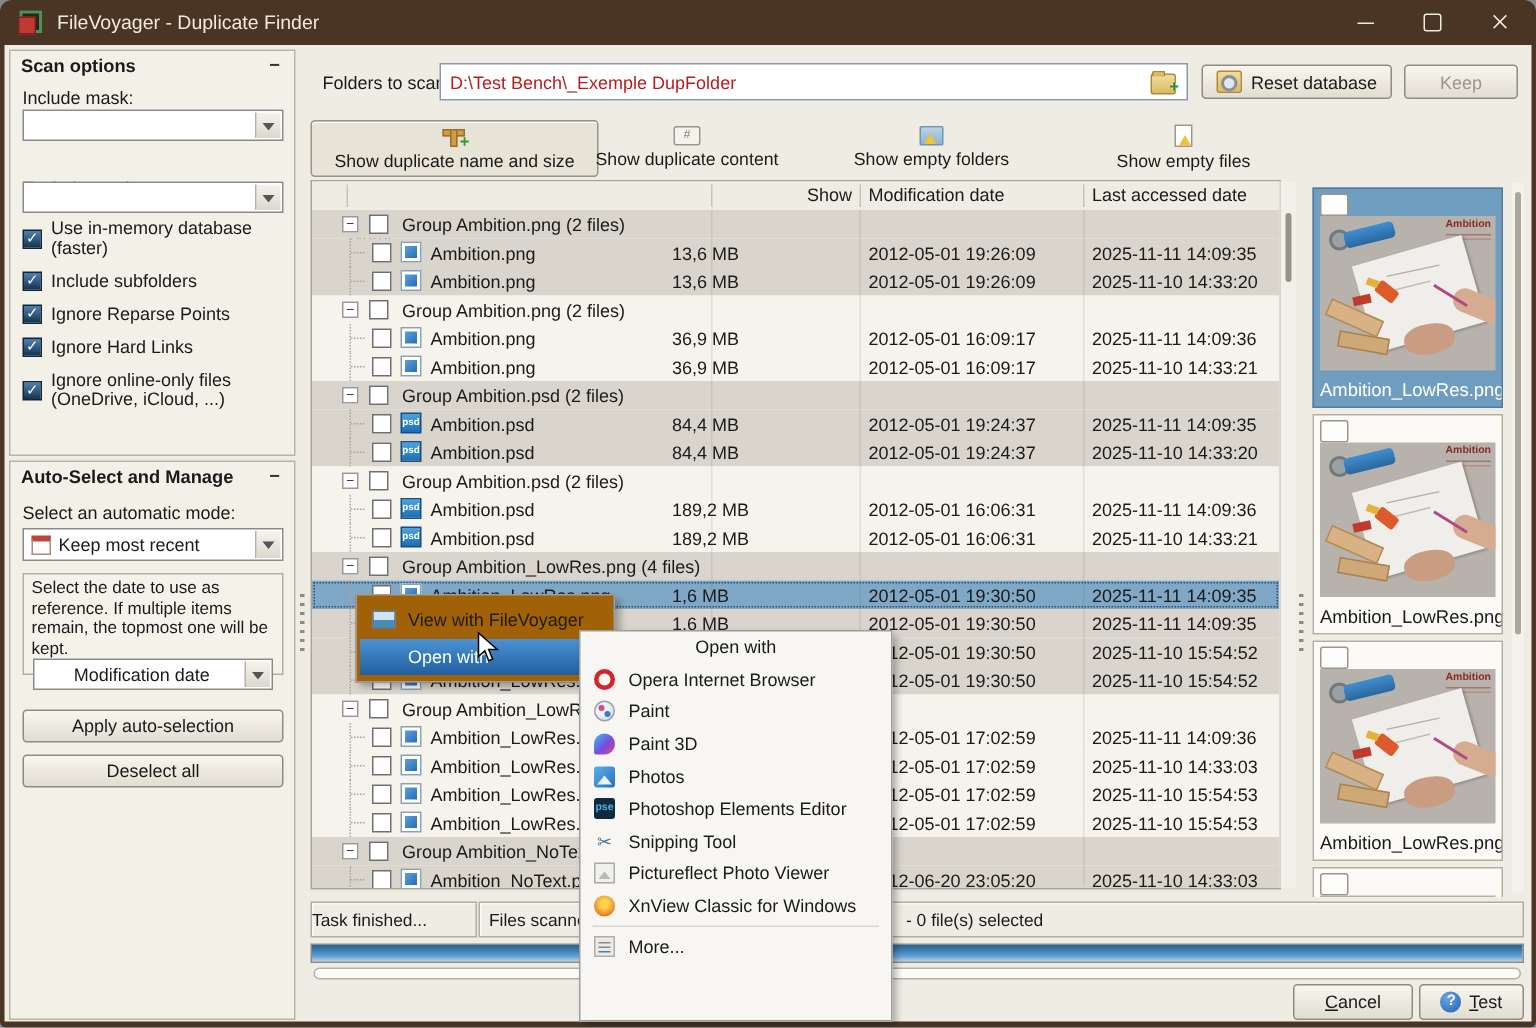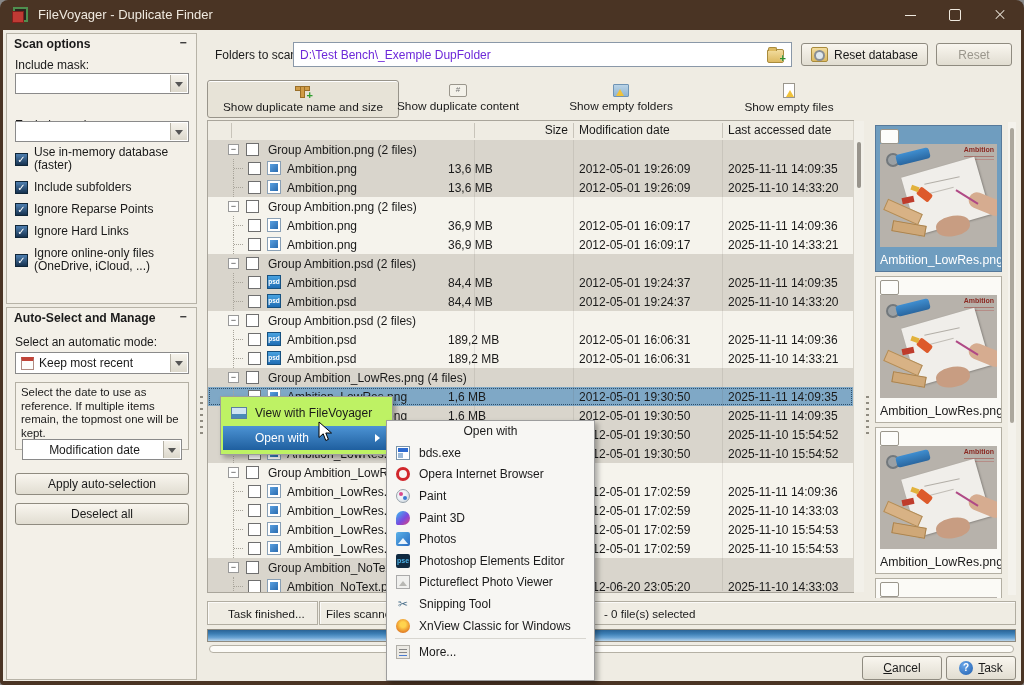--- a/index.html
+++ b/index.html
@@ -43,21 +43,21 @@
   #ref-hint{position:absolute;left:5px;top:3px;right:4px;font-size:11.4px;line-height:13.5px;}
   #combo-ref{left:6px;top:56px;width:160px;height:21px;justify-content:center;}
   .btn{background:linear-gradient(#f9f6ef,#e1ddd1);border:1px solid #8f8b80;border-radius:3px;display:flex;align-items:center;justify-content:center;box-sizing:border-box;font-size:12px;}
   #btn-apply{position:absolute;left:8px;top:165px;width:174px;height:22px;}
   #btn-deselect{position:absolute;left:8px;top:195px;width:174px;height:22px;}
   
   .splitter{position:absolute;width:3px;height:42px;background:repeating-linear-gradient(#8f8b80 0 2px,transparent 2px 6px);}
   #split-l{left:200px;top:396px;} #split-r{left:866px;top:396px;}
   
   #folders-label{position:absolute;left:215px;top:48px;}
-  #folders-input{position:absolute;left:293px;top:42px;width:499px;height:25px;box-sizing:border-box;border:1px solid #8a98a8;background:#fff;padding:0 28px 0 6px;font:12px "Liberation Sans",sans-serif;color:#6d28d9;}
+  #folders-input{position:absolute;left:293px;top:42px;width:499px;height:25px;box-sizing:border-box;border:1px solid #8a98a8;background:#fff;padding:0 28px 0 6px;font:12px "Liberation Sans",sans-serif;color:#b91c1c;}
   #folder-add-icon{position:absolute;left:767px;top:46px;width:18px;height:16px;}
   .mini-folder{position:absolute;left:0;top:3px;width:15px;height:12px;background:linear-gradient(#f2dc9e,#ddba62);border:1px solid #a98b3c;border-radius:2px;}
   .mini-folder::before{content:'';position:absolute;left:0;top:-3px;width:7px;height:3px;background:#ddba62;border:1px solid #a98b3c;border-bottom:none;border-radius:2px 2px 0 0;}
   .mini-plus{position:absolute;right:-1px;bottom:-2px;color:#2e8f2e;font-weight:bold;font-size:11px;line-height:11px;text-shadow:0 0 1px #fff;}
   #btn-reset{position:absolute;left:801px;top:43px;width:127px;height:23px;gap:6px;}
   .reset-icon{position:relative;width:15px;height:13px;background:linear-gradient(#f2dc9e,#ddba62);border:1px solid #a98b3c;border-radius:2px;}
   .reset-icon::after{content:'';position:absolute;left:2px;top:2px;width:7px;height:7px;border:2px solid #8a8f94;border-radius:50%;background:#dfe8ee;}
   #btn-pause{position:absolute;left:936px;top:43px;width:76px;height:23px;color:#9a968c;}
   
   .tab{position:absolute;top:80px;height:36px;display:flex;flex-direction:column;align-items:center;justify-content:center;gap:2px;}
@@ -119,21 +119,21 @@
   .p-wood2{position:absolute;left:12px;top:79px;width:32px;height:9px;background:#cfa878;border:1px solid #a8824e;transform:rotate(10deg);}
   .p-orange{position:absolute;left:37px;top:46px;width:15px;height:9px;background:#dd5a2b;transform:rotate(38deg);border-radius:2px;}
   .p-red{position:absolute;left:22px;top:53px;width:12px;height:6px;background:#bf3c2c;transform:rotate(-12deg);}
   .p-yellow{position:absolute;left:31px;top:42px;width:8px;height:5px;background:#e2b23c;transform:rotate(20deg);}
   .p-arm{position:absolute;right:-7px;top:52px;width:36px;height:16px;background:#d6ac90;border-radius:8px;transform:rotate(22deg);}
   .p-hand{position:absolute;left:56px;top:72px;width:34px;height:20px;background:#c89d82;border-radius:45%;transform:rotate(-10deg);}
   .p-pencil{position:absolute;left:74px;top:52px;width:26px;height:2px;background:#b04a86;transform:rotate(32deg);}
   #thumb-sb{position:absolute;left:1008px;top:122px;width:8px;height:473px;background:#f4f2ec;}
   #thumb-sb-thumb{position:absolute;left:1010px;top:128px;width:4px;height:295px;background:#aba79d;border-radius:2px;}
   
-  #ctx-menu{position:absolute;left:220px;top:396px;width:173px;height:59px;background:#bef264;border:1px solid #9d9d9d;box-shadow:3px 3px 5px rgba(0,0,0,.3);z-index:50;box-sizing:border-box;}
+  #ctx-menu{position:absolute;left:237px;top:396px;width:173px;height:59px;background:#a16207;border:1px solid #9d9d9d;box-shadow:3px 3px 5px rgba(0,0,0,.3);z-index:50;box-sizing:border-box;}
   .cm-item{position:absolute;left:2px;right:2px;display:flex;align-items:center;}
   #cm-view{top:3px;height:25px;}
   #cm-open{top:29px;height:24px;background:linear-gradient(#4c93d4,#1f5f9f);color:#fff;}
   .cm-icon{width:16px;height:12px;margin:0 8px;flex:0 0 16px;}
   .icon-viewer{background:linear-gradient(#cfe4f2 0 55%,#4a8ab8 55% 100%);border:1px solid #5a7fa0;box-sizing:border-box;}
   #cm-open .cm-label{margin-left:32px;}
   .cm-arrow{margin-left:auto;margin-right:6px;width:0;height:0;border:4px solid transparent;border-left:5px solid #fff;}
   #ow-menu{position:absolute;left:386px;top:420px;width:209px;height:261px;background:#f7f6f3;border:1px solid #9d9d9d;box-shadow:3px 3px 5px rgba(0,0,0,.3);z-index:50;box-sizing:border-box;}
   #ow-title{position:absolute;left:0;right:0;top:3px;height:17px;text-align:center;}
   #openwith-items{position:absolute;left:2px;right:2px;top:21px;}
@@ -159,21 +159,21 @@
   .pictureflect-icon::before{content:'';position:absolute;left:2px;bottom:2px;border-left:4px solid transparent;border-right:4px solid transparent;border-bottom:5px solid #b8b8b4;}
   .snipping-icon::before{content:'\2702';color:#4a6f8a;font-size:12px;line-height:14px;display:block;text-align:center;}
   .xnview-icon{border-radius:50%;background:radial-gradient(circle at 50% 40%,#ffd34d 25%,#e88b2a 65%,#c25a1e 100%);}
   .more-icon{background:#eceae4;border:1px solid #b0aea8;}
   .more-icon::before{content:'';position:absolute;left:2px;top:3px;width:8px;height:1px;background:#888;box-shadow:0 3px 0 #888,0 6px 0 #4a7ad0;}
   
   #cursor{position:absolute;left:318px;top:421px;z-index:90;}
   
   .scell{position:absolute;top:0;height:24px;background:#efece3;border:1px solid #b1ada1;box-shadow:inset 1px 1px 0 rgba(255,255,255,.75);box-sizing:border-box;display:flex;align-items:center;font-size:11.6px;}
   #statusbar{position:absolute;left:207px;top:601px;width:809px;height:26px;}
-  #scell-1{left:0;width:111px;padding-left:20px;}
+  #scell-1{left:0;width:111px;padding-left:0;}
   #scell-2{left:112px;right:0;padding-left:6px;}
   #status-selected{position:absolute;left:284px;white-space:nowrap;}
   #progress{position:absolute;left:207px;top:629px;width:809px;height:13px;border:1px solid #8f8b80;box-sizing:border-box;background:linear-gradient(#2a6496 0%,#3d7fb5 35%,#6aa4d4 70%,#b8d4ea 100%);}
   #progress2{position:absolute;left:209px;top:645px;width:805px;height:8px;border:1px solid #b5b1a5;border-radius:4px;background:#fcfbf7;box-sizing:border-box;}
   #btn-cancel{position:absolute;left:862px;top:656px;width:80px;height:24px;}
   #btn-help{position:absolute;left:946px;top:656px;width:70px;height:24px;gap:5px;}
   .help-q{width:14px;height:14px;border-radius:50%;background:radial-gradient(circle at 35% 30%,#6aa6e8,#1f5fb0);color:#fff;font-size:10px;font-weight:bold;line-height:14px;text-align:center;}
   .fl{display:inline-block;}
   .fl::first-letter{text-decoration:underline;}
 </style>
@@ -277,21 +277,21 @@
   <div id="folders-label">Folders to scan</div>
   <input id="folders-input" value="D:\Test Bench\_Exemple DupFolder" style="">
   <div id="folder-add-icon">
       <span class="mini-folder"></span>
       <span class="mini-plus">+</span>
     </div>
   <div class="btn" id="btn-reset">
     <span class="reset-icon"></span>
     <span>Reset database</span>
   </div>
-  <div class="btn" id="btn-pause">Reset</div>
+  <div class="btn" id="btn-pause">Keep</div>
 
   <div class="tab active" id="tab-0">
     <span class="icon-namesize">
         <i class="ns-h"></i>
         <i class="ns-v"></i>
         <span class="ns-plus">+</span>
       </span>
     <span class="tab-label">Show duplicate name and size</span>
   </div>
   <div class="tab" id="tab-1">
@@ -307,21 +307,21 @@
   <div class="tab" id="tab-3">
     <span class="icon-efile">
         <span class="warn-tri"></span>
       </span>
     <span class="tab-label">Show empty files</span>
   </div>
 
   <div id="grid">
     <div id="grid-header">
       <span class="hl h-name">Name</span>
-      <span class="hl h-size">Size</span>
+      <span class="hl h-size">Show</span>
       <span class="hl h-mod">Modification date</span>
       <span class="hl h-acc">Last accessed date</span>
       <span class="h-sep" style="left:23px"></span>
         <span class="h-sep" style="left:266px"></span>
       <span class="h-sep" style="left:365px"></span>
         <span class="h-sep" style="left:514px"></span>
     </div>
     <div id="grid-body">
         <div class="trow band-g">
           <div class="expander">−</div>
@@ -645,50 +645,46 @@
     <div class="cm-item" id="cm-open">
       <span class="cm-label">Open with</span>
       <span class="cm-arrow"></span>
     </div>
   </div>
 
   <div id="ow-menu">
     <div id="ow-title">Open with</div>
     <div id="openwith-items">
         <div class="sm-item">
-          <div class="sm-icon bds-icon"></div>
-          <div class="sm-label">bds.exe</div>
-        </div>
-        <div class="sm-item">
           <div class="sm-icon opera-icon"></div>
           <div class="sm-label">Opera Internet Browser</div>
         </div>
         <div class="sm-item">
           <div class="sm-icon paint-icon"></div>
           <div class="sm-label">Paint</div>
         </div>
         <div class="sm-item">
           <div class="sm-icon paint3d-icon"></div>
           <div class="sm-label">Paint 3D</div>
         </div>
         <div class="sm-item">
           <div class="sm-icon photos-icon"></div>
           <div class="sm-label">Photos</div>
         </div>
         <div class="sm-item">
           <div class="sm-icon pse-icon"></div>
           <div class="sm-label">Photoshop Elements Editor</div>
         </div>
         <div class="sm-item">
+          <div class="sm-icon snipping-icon"></div>
+          <div class="sm-label">Snipping Tool</div>
+        </div>
+        <div class="sm-item">
           <div class="sm-icon pictureflect-icon"></div>
           <div class="sm-label">Pictureflect Photo Viewer</div>
-        </div>
-        <div class="sm-item">
-          <div class="sm-icon snipping-icon"></div>
-          <div class="sm-label">Snipping Tool</div>
         </div>
         <div class="sm-item">
           <div class="sm-icon xnview-icon"></div>
           <div class="sm-label">XnView Classic for Windows</div>
         </div>
         <div class="sm-sep"></div>
         <div class="sm-item">
           <div class="sm-icon more-icon"></div>
           <div class="sm-label">More...</div>
         </div>
@@ -710,16 +706,16 @@
       <span id="status-selected">- 0 file(s) selected</span>
     </div>
   </div>
   <div id="progress"></div>
   <div id="progress2"></div>
   <div class="btn" id="btn-cancel">
     <span class="fl">Cancel</span>
   </div>
   <div class="btn" id="btn-help">
     <span class="help-q">?</span>
-    <span class="fl">Task</span>
+    <span class="fl">Test</span>
   </div>
 
 </div>
 
 </body></html>

